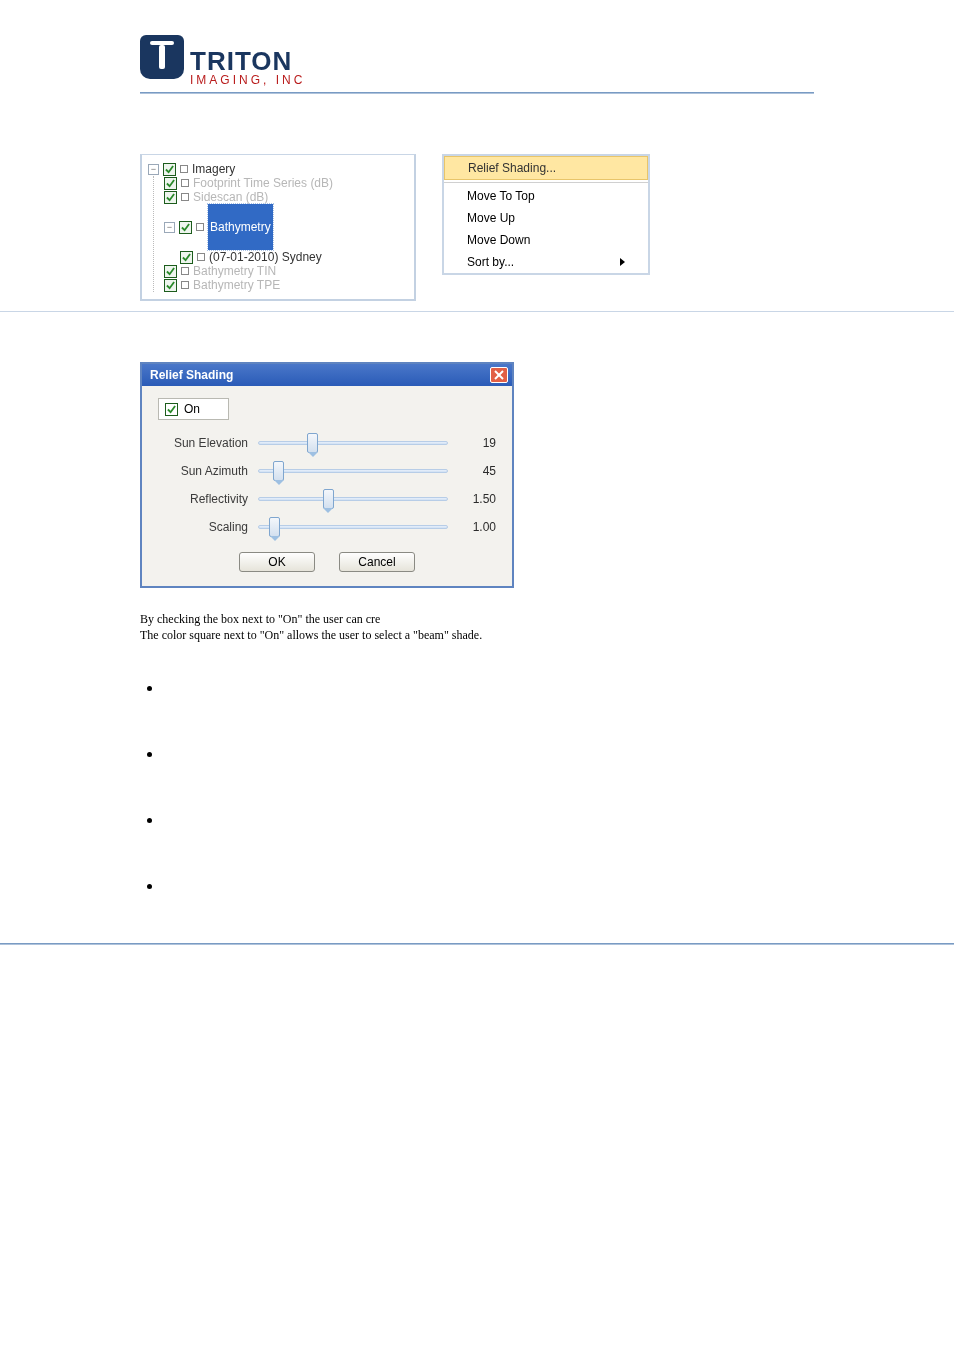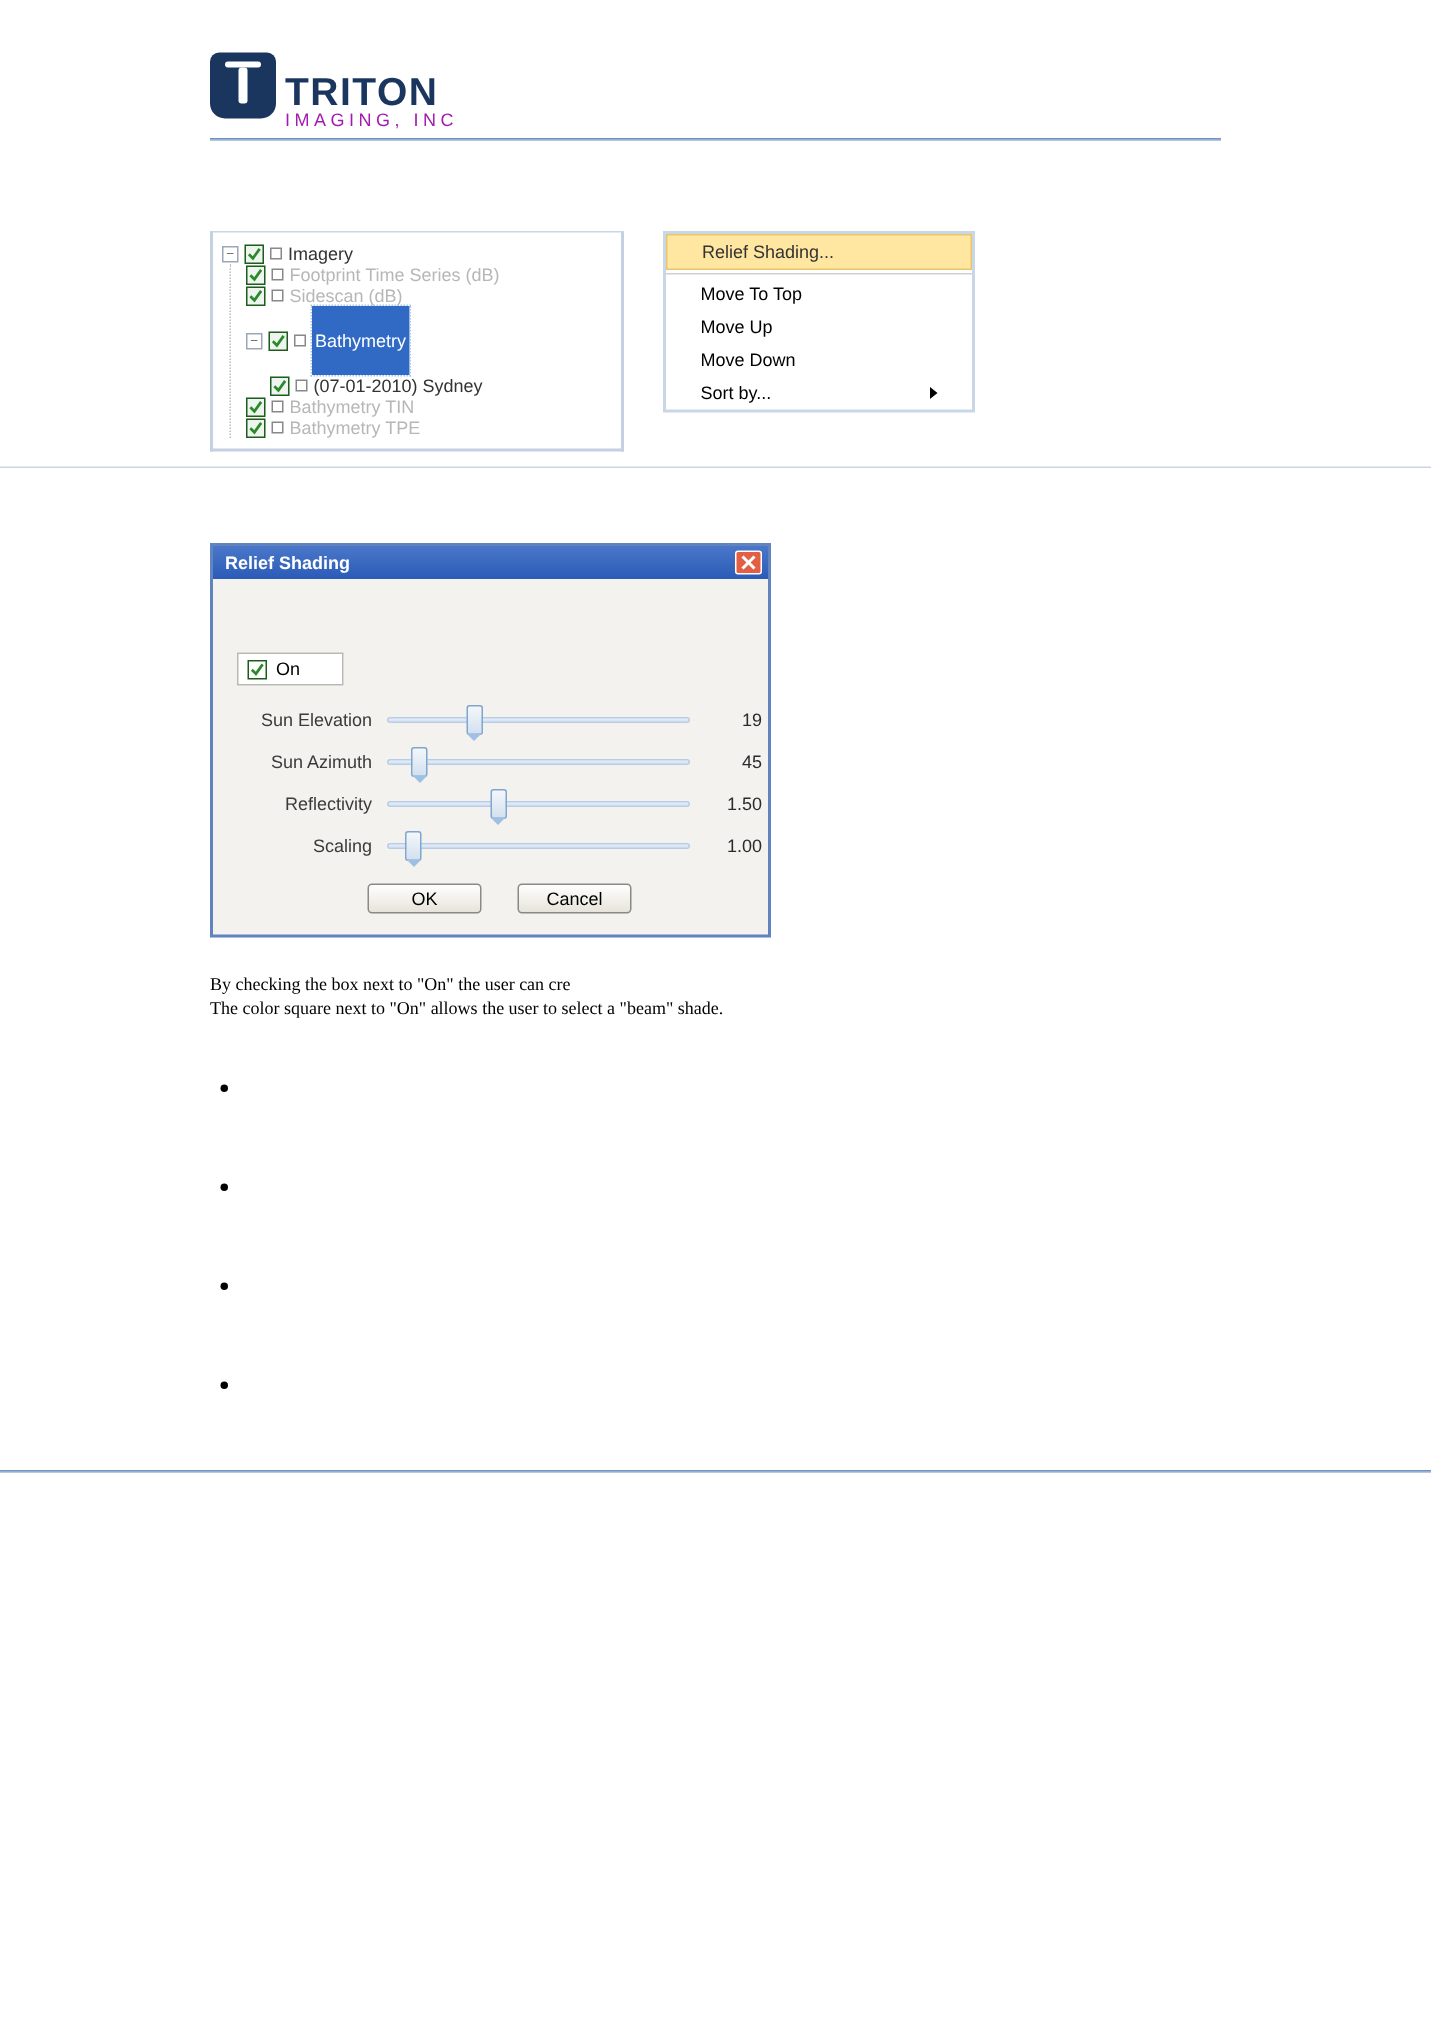--- a/index.html
+++ b/index.html
@@ -43,21 +43,21 @@
   .logo-word {
     font-family: Arial, sans-serif;
     font-weight: 900;
     font-size: 26px;
     color: #1a365f;
     letter-spacing: 1px;
   }
   .logo-sub {
     font-family: Arial, sans-serif;
     font-size: 12px;
-    color: #a21caf;
+    color: #b91c1c;
     letter-spacing: 3px;
   }
   .hr-top { height: 2px; background: linear-gradient(#5e87b8, #c9d6e6); margin-bottom: 60px; }
   
   .figure-row {
     display: flex;
     gap: 26px;
     align-items: flex-start;
     margin-bottom: 10px;
   }
@@ -143,21 +143,21 @@
     display: flex; align-items: center; justify-content: space-between;
     padding: 0 4px 0 8px;
   }
   .titlebar-title { color: #fff; font-weight: bold; font-size: 12px; }
   .titlebar-close {
     width: 18px; height: 16px; background: #e25f45;
     border: 1px solid #fff; border-radius: 2px;
     display: flex; align-items: center; justify-content: center;
     color: #fff; font-weight: bold; font-size: 11px; cursor: pointer;
   }
-  .dialog-body { padding: 12px 4px 14px 16px; margin-top: 37px; }
+  .dialog-body { padding: 12px 16px 14px 16px; }
   .on-row { margin-bottom: 14px; }
   .on-control {
     display: inline-flex; align-items: center; gap: 6px;
     border: 1px solid #b9b9b2; background: #fff; padding: 3px 28px 3px 6px;
   }
   .cb2 {
     width: 13px; height: 13px; border: 1px solid #1c5c1c; background:#fff;
     display: inline-flex; align-items: center; justify-content: center;
   }
   .slider-row {

